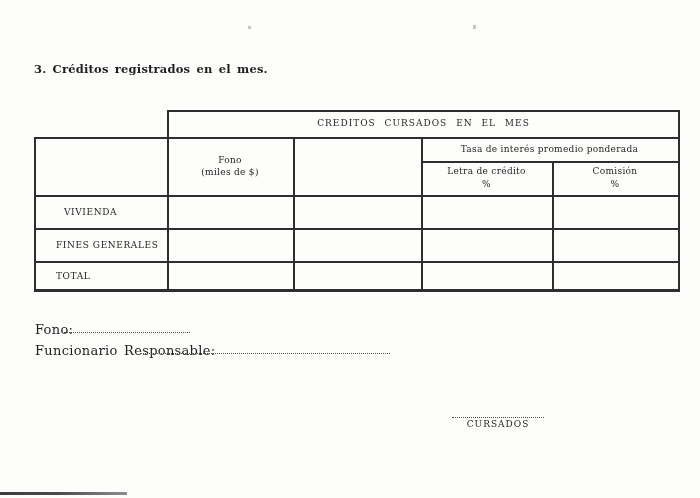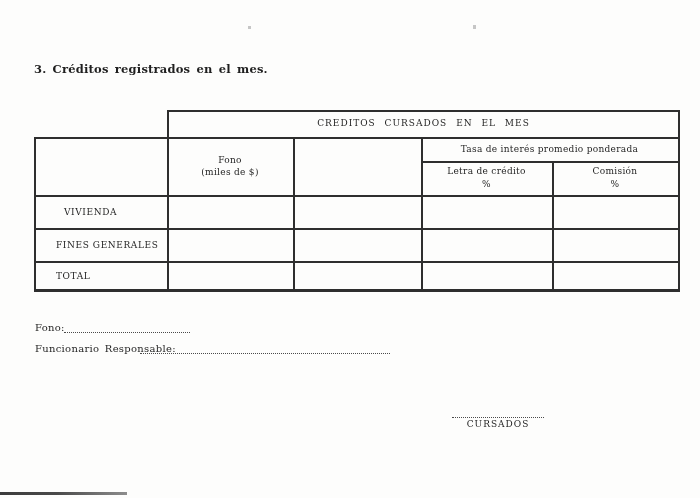--- a/index.html
+++ b/index.html
@@ -20,21 +20,21 @@
   }
   .main-hdr{font-size:9px;letter-spacing:1px;word-spacing:5px;}
   .row-label{
     position:absolute;display:flex;align-items:center;
     font-size:9px;letter-spacing:0.6px;
   }
   .title{
     position:absolute;left:34px;top:62px;
     font-size:11.5px;font-weight:bold;letter-spacing:0.2px;word-spacing:2px;
   }
-  .footer-label{position:absolute;font-size:10px;letter-spacing:0.3px;word-spacing:2px;}
+  .footer-label{position:absolute;font-size:13px;letter-spacing:0.3px;word-spacing:2px;}
   .dots{position:absolute;height:8px;border-bottom:1.6px dotted #4a4a4a;}
   .gerente{position:absolute;left:452px;top:409px;width:92px;text-align:center;}
   .gerente .dline{height:8px;border-bottom:1.6px dotted #4a4a4a;}
   .gerente .glabel{font-size:9px;letter-spacing:1px;margin-top:1px;}
   .bottom-scan-line{
     position:absolute;left:0;top:492px;width:127px;height:3px;
     background:linear-gradient(to right,#3c3c3c 0%,#4a4a4a 45%,#8d8d8d 100%);
   }
   .speck{position:absolute;background:#c6c6c6;}
 </style>

